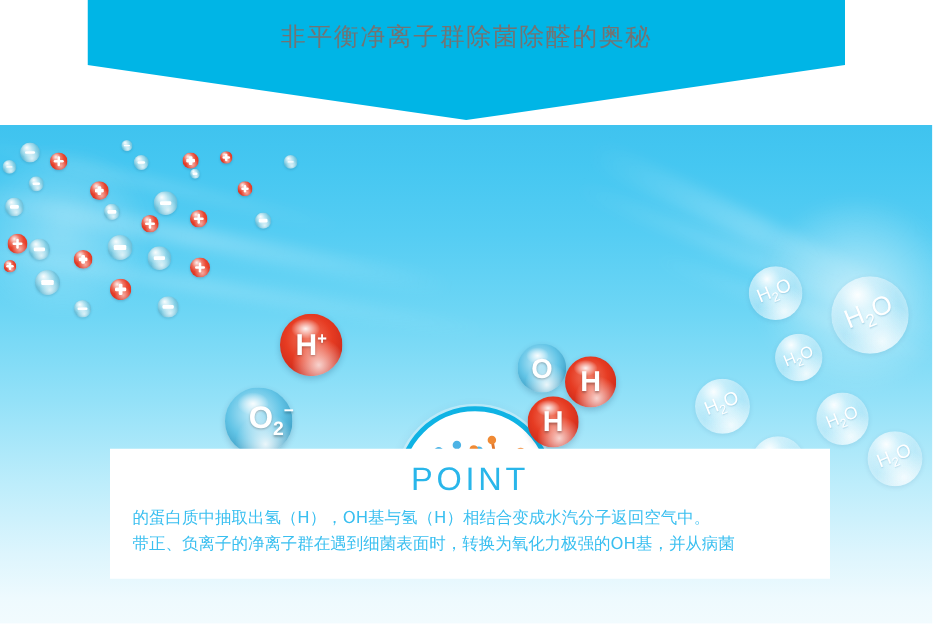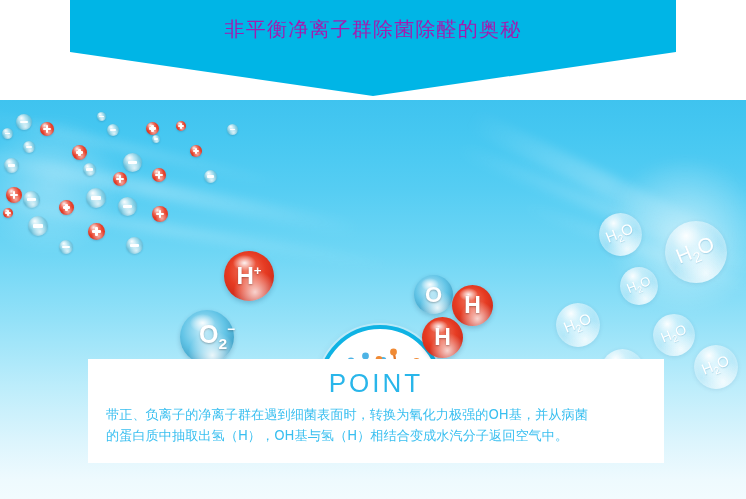--- a/index.html
+++ b/index.html
@@ -17,21 +17,21 @@
   }
   .header-chevron{
     position:absolute;left:0;top:0;width:746px;height:96px;
     background:#00b5e6;
     -webkit-clip-path:polygon(70px 0, 676px 0, 676px 52px, 373px 96px, 70px 52px);
     clip-path:polygon(70px 0, 676px 0, 676px 52px, 373px 96px, 70px 52px);
   }
   .header-title{
     position:absolute;left:0;top:0;width:746px;height:58px;
     display:flex;align-items:center;justify-content:center;
-    color:#a21caf;font-size:20px;letter-spacing:1.2px;
+    color:#737373;font-size:20px;letter-spacing:1.2px;
     font-family:"DejaVu Sans","Liberation Sans",sans-serif;
     white-space:nowrap;
   }
 
   
   .scene{
     position:absolute;left:0;top:100px;width:746px;height:399px;
     overflow:hidden;
     background:linear-gradient(180deg,
        #3fc3ef 0%, #45c7f1 8%, #55cdf3 22%, #6ed6f5 38%,
@@ -391,18 +391,18 @@
         </div>
         <div class="h2o" style="left: 694px; top: 245px; width: 44px; height: 44px;">
           <span style="font-size: 15px;">H<i class="sub" style="font-style: normal;">2</i>O</span>
         </div>
       </div>
   </div>
 
   <div class="point-box">
     <div class="point-title">POINT</div>
     <div class="point-body">
+      <p>的蛋白质中抽取出氢（H），OH基与氢（H）相结合变成水汽分子返回空气中。</p>
       <p>带正、负离子的净离子群在遇到细菌表面时，转换为氧化力极强的OH基，并从病菌</p>
-      <p>的蛋白质中抽取出氢（H），OH基与氢（H）相结合变成水汽分子返回空气中。</p>
     </div>
   </div>
 
 </div>
 
 </body></html>

